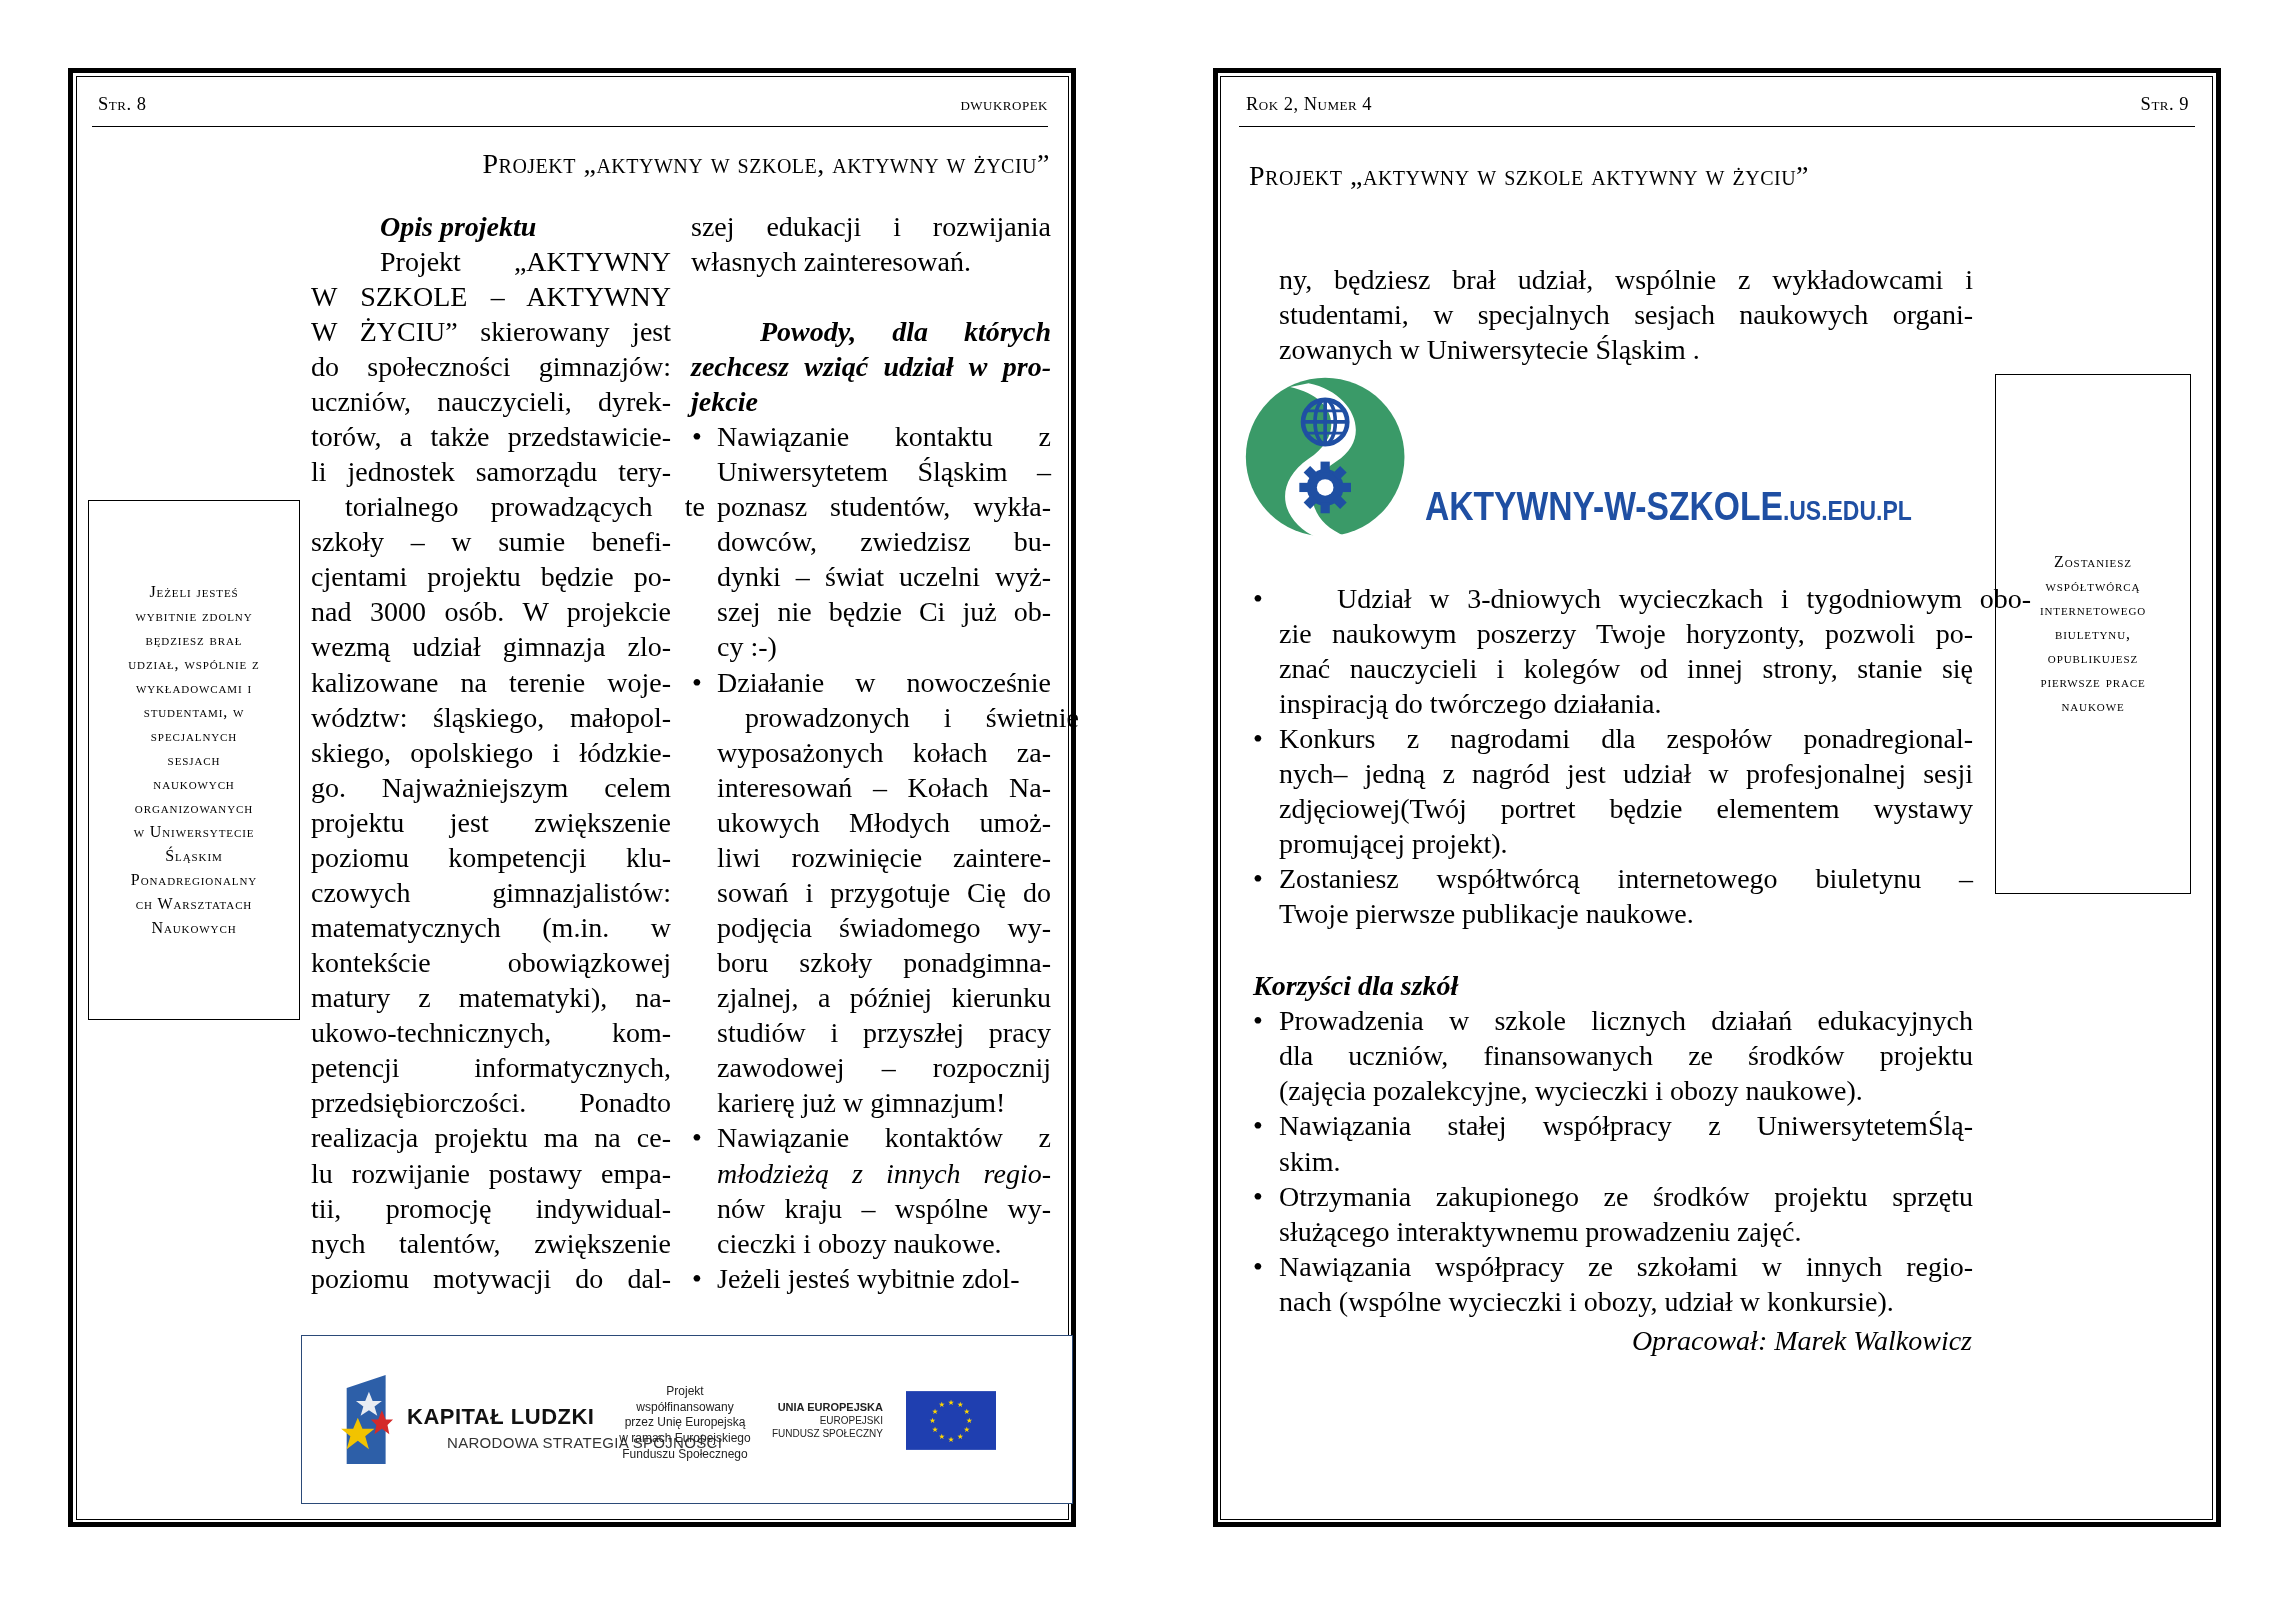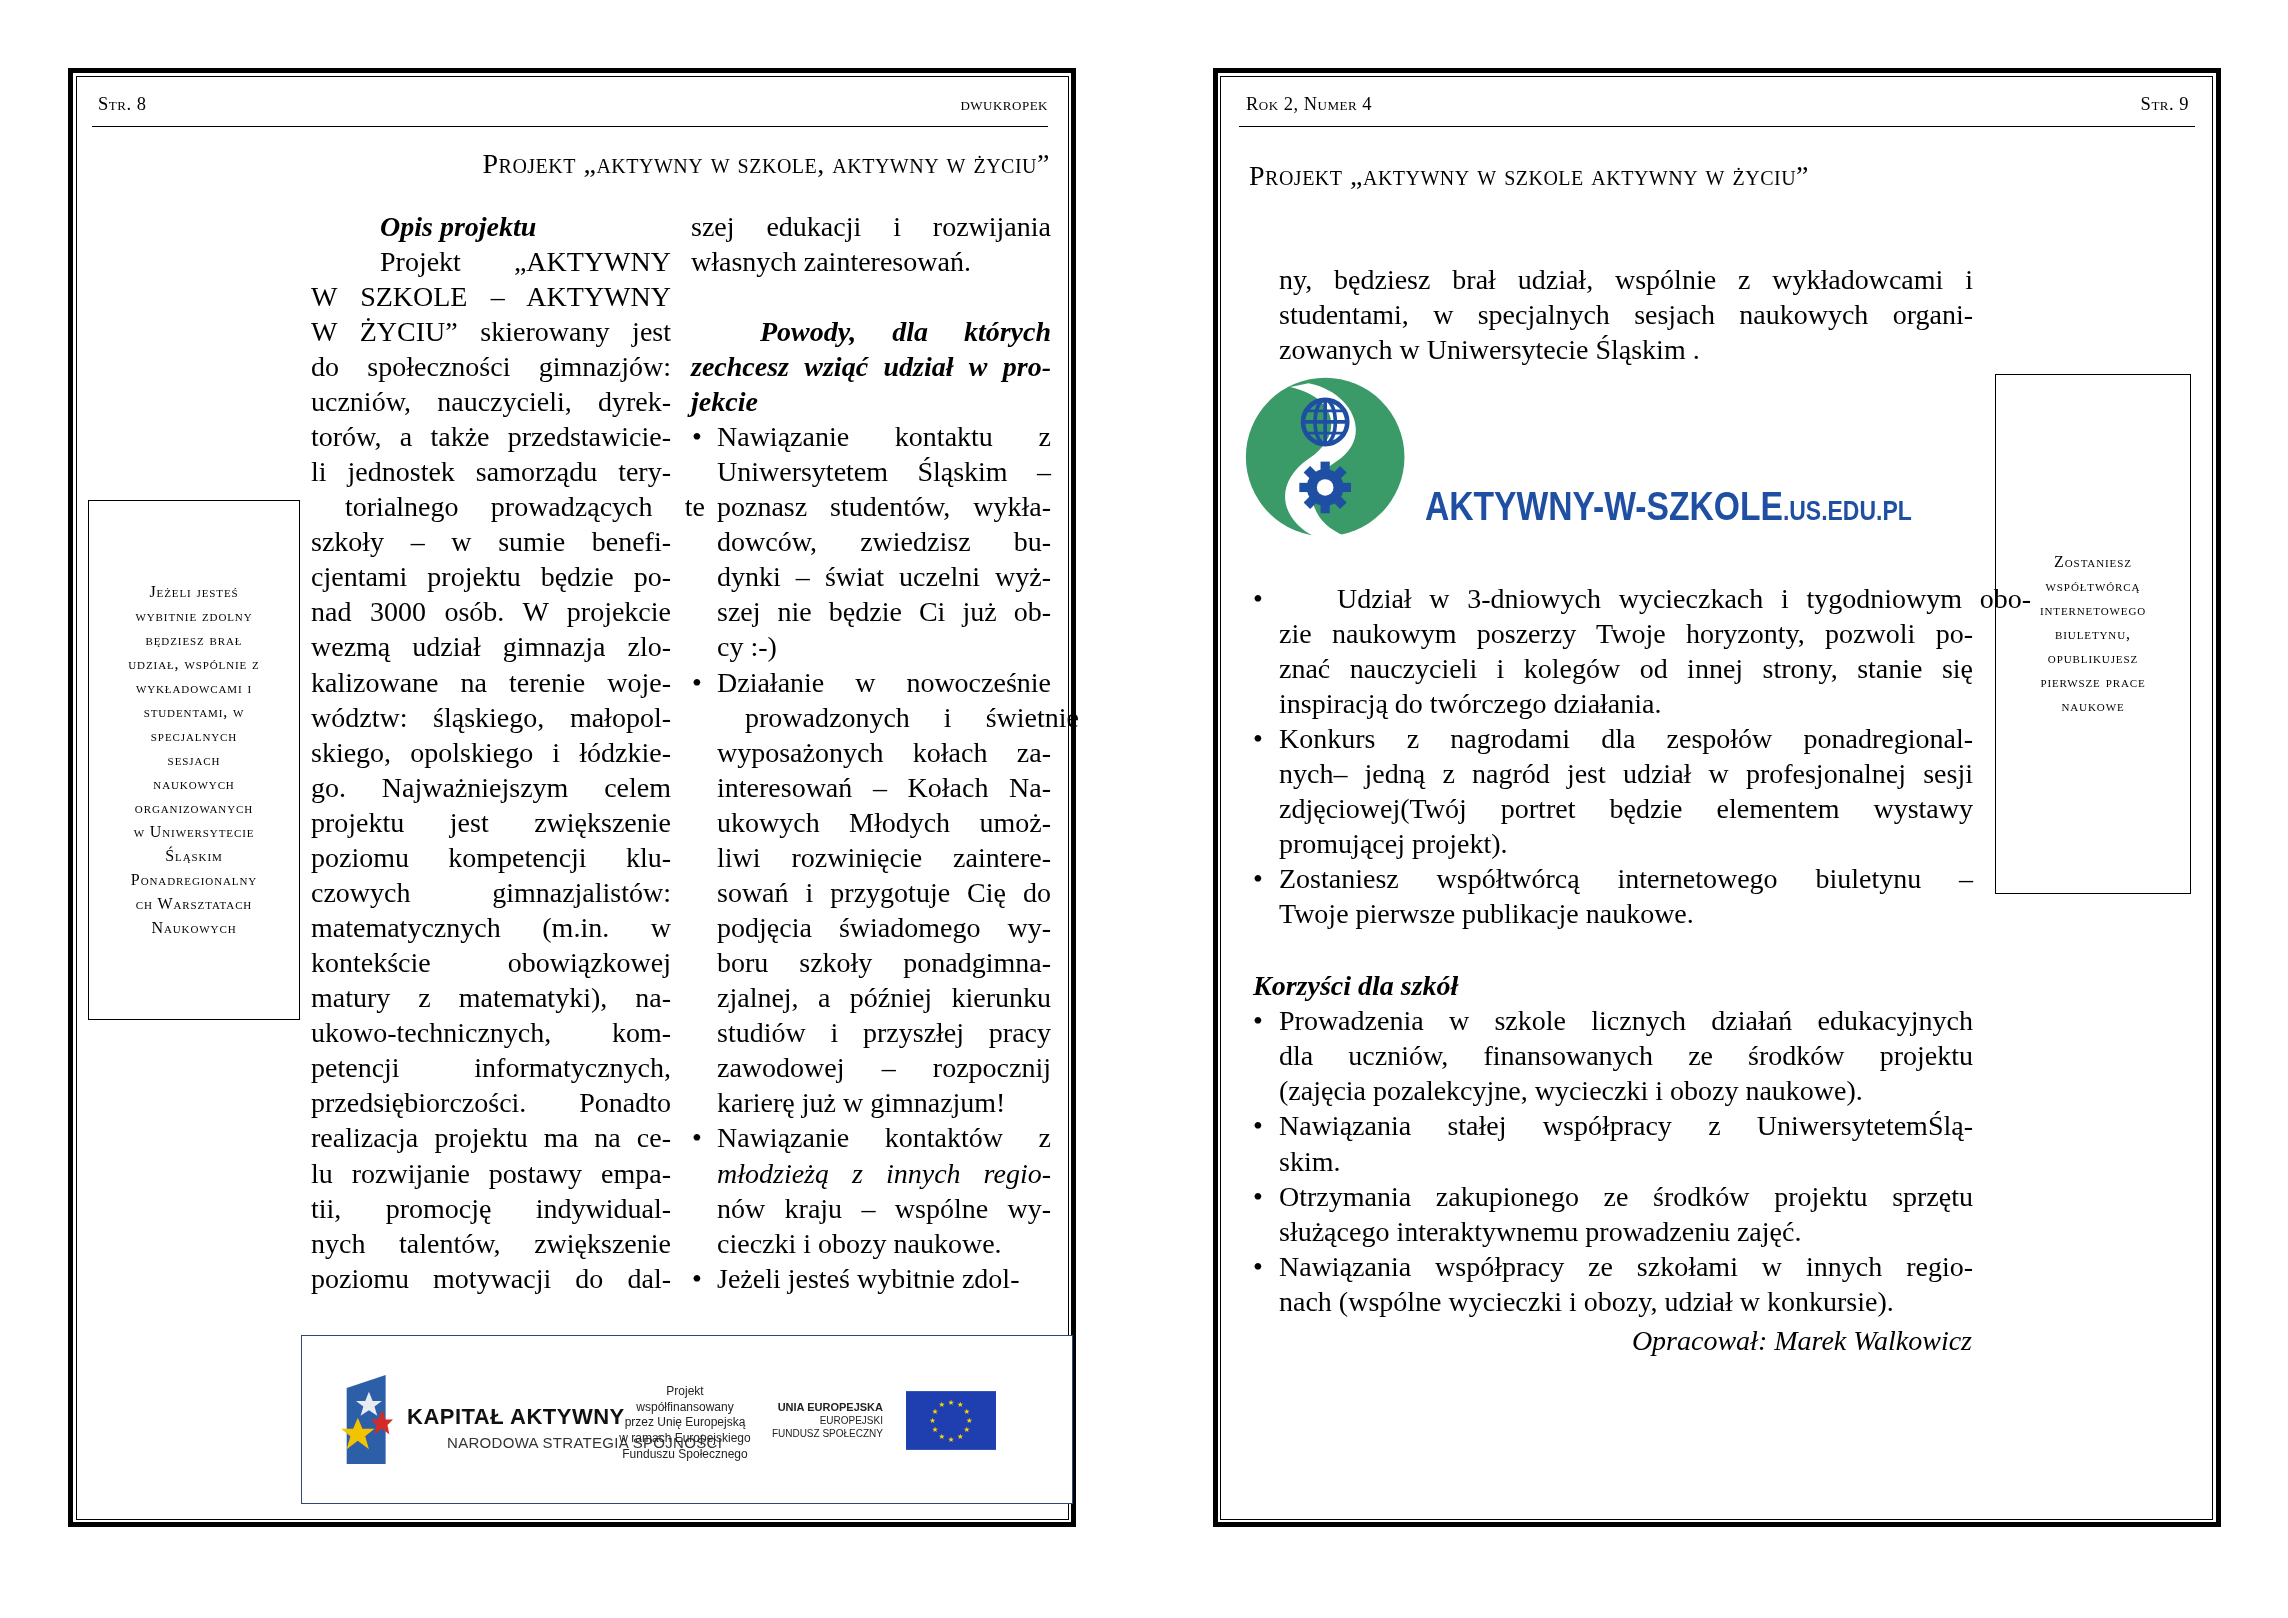--- a/index.html
+++ b/index.html
@@ -141,21 +141,21 @@
     <div class="line" style="left: 717px; top: 1261px;">Jeżeli jesteś wybitnie zdol-</div>
   </div>
 
 <div id="logo-box">
   <svg style="position:absolute; left:39px; top:39px;" width="54" height="89" viewBox="0 0 58 96">
     <polygon points="6,14 48,0 48,96 6,96" fill="#2d5fa8"></polygon>
     <polygon points="30,18 34,28 44,28 36,34 39,44 30,38 21,44 24,34 16,28 26,28" fill="#e8ecf2"></polygon>
     <polygon points="44,38 48,48 56,48 50,54 52,64 44,58 36,64 38,54 32,48 40,48" fill="#d42a2a"></polygon>
     <polygon points="18,46 23,58 36,58 26,66 30,80 18,71 6,80 10,66 0,58 13,58" fill="#f2c300"></polygon>
   </svg>
-  <div class="kl-title" style="left:105px; top:68px;">KAPITAŁ AKTYWNY</div>
+  <div class="kl-title" style="left:105px; top:68px;">KAPITAŁ LUDZKI</div>
   <div class="kl-sub" style="left:105px; top:98px;">NARODOWA STRATEGIA SPÓJNOŚCI</div>
   <div class="cofin" id="cofin" style="left:314px; top:48px; width:138px;">
       <div>Projekt współfinansowany</div>
       <div>przez Unię Europejską</div>
       <div>w ramach Europejskiego</div>
       <div>Funduszu Społecznego</div>
     </div>
   <div class="eu-text" style="left:461px; top:65px; width:120px;">
     <b>UNIA EUROPEJSKA</b><br>
     <span>EUROPEJSKI</span><br>

